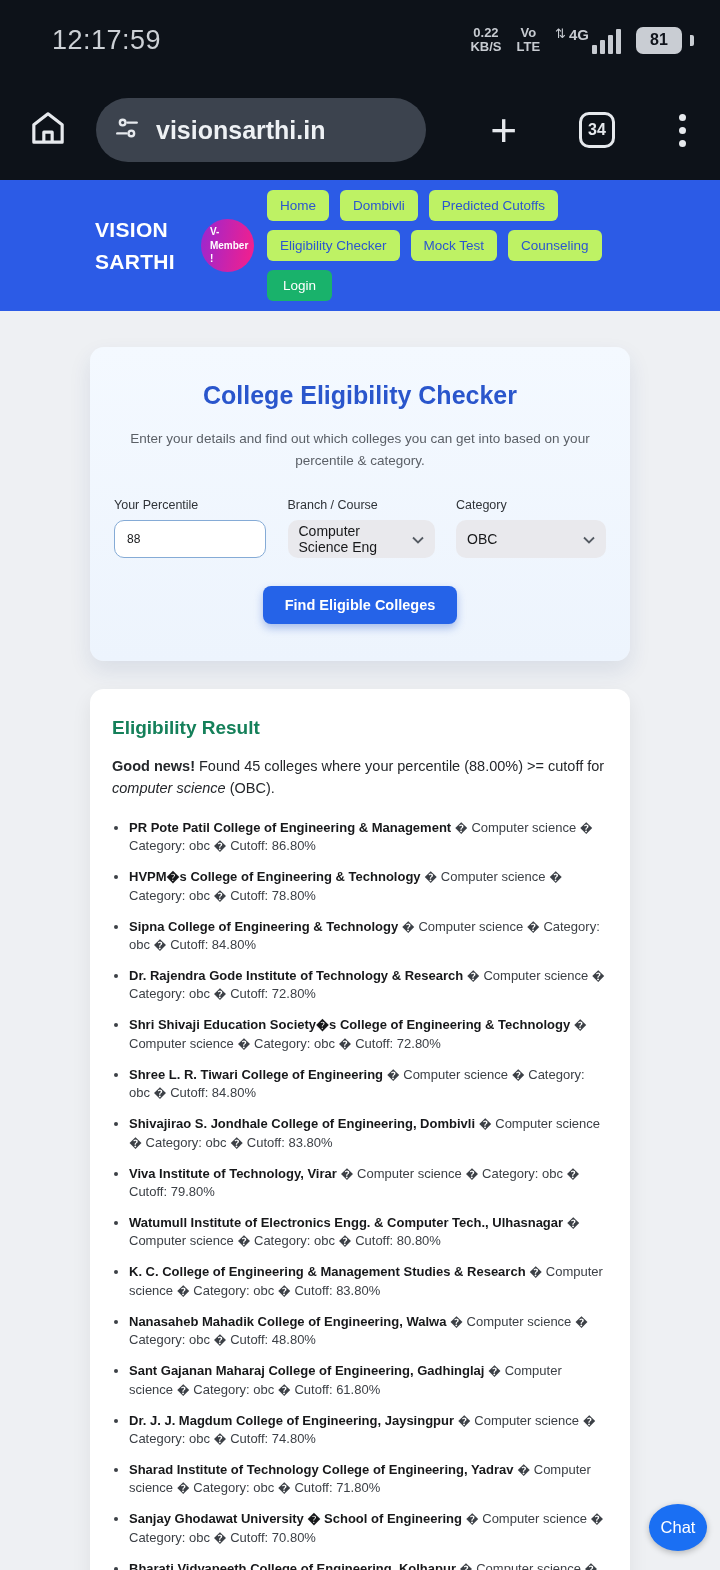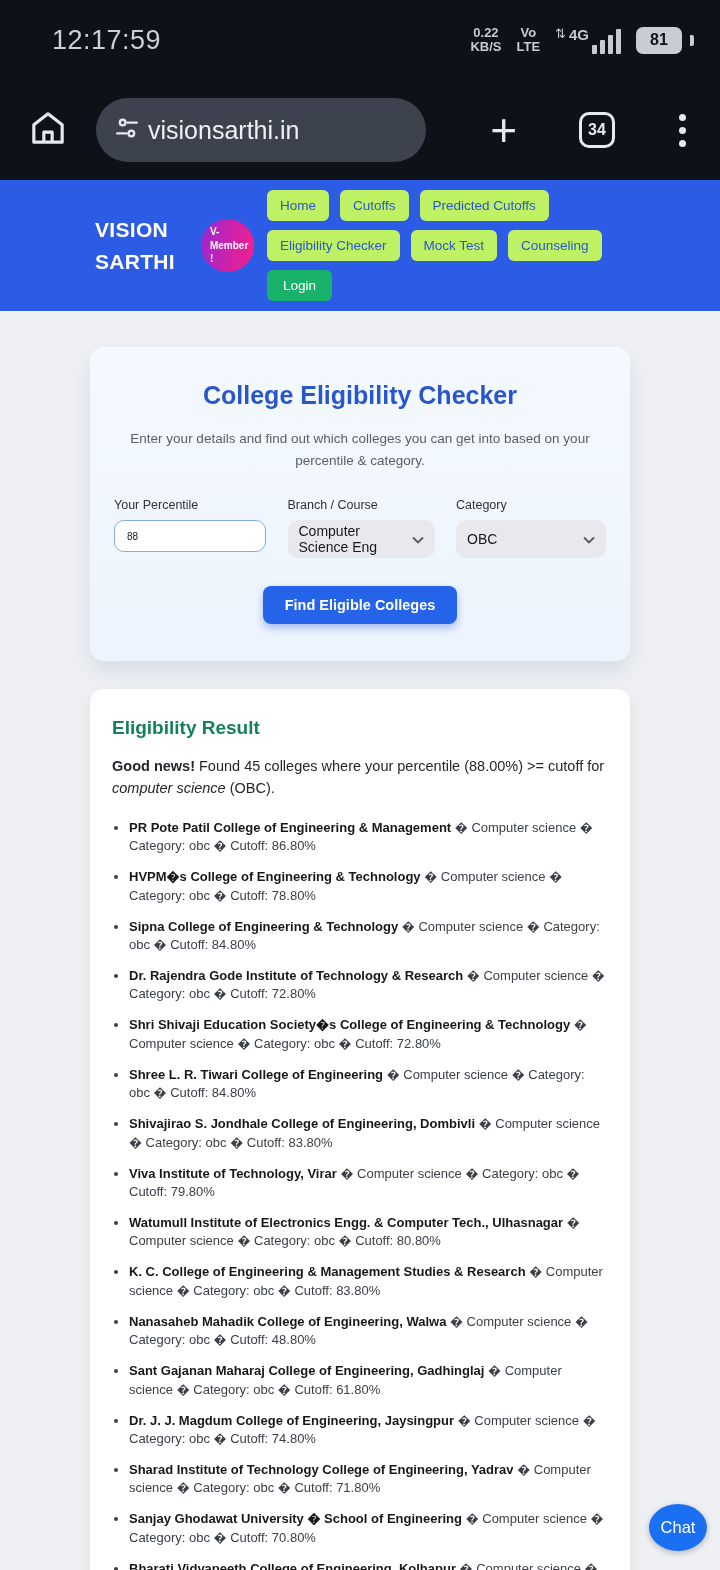--- a/index.html
+++ b/index.html
@@ -22,21 +22,21 @@
   .battery-body { width:46px; height:27px; background:#c9cdd3; border-radius:7px;
     display:flex; align-items:center; justify-content:center;
     font-size:16px; font-weight:700; color:#10141b; }
   .battery-nub { width:4px; height:11px; background:#c9cdd3; border-radius:0 2px 2px 0; }
 
   
   .browser-bar { height:100px; background:#0d1219; display:flex; align-items:center;
     padding:0 34px 0 28px; }
   .home-icon { flex:0 0 auto; }
   .url-pill { margin-left:28px; width:330px; height:64px; border-radius:32px; background:#3c434e;
-    display:flex; align-items:center; padding:0 18px; gap:8px; }
+    display:flex; align-items:center; padding:0 18px; gap:16px;font-weight:bold; }
   .url-text { font-size:25px; color:#eef1f4; }
   .plus-icon { margin-left:auto; font-size:46px; font-weight:300; color:#e6e9ed; line-height:1; }
   .tab-box { margin-left:62px; width:36px; height:36px; border:3px solid #e6e9ed; border-radius:10px;
     display:flex; align-items:center; justify-content:center; font-size:16px; font-weight:700; color:#e6e9ed; }
   .kebab { margin-left:64px; display:flex; flex-direction:column; gap:6px; }
   .kebab i { width:7px; height:7px; border-radius:50%; background:#e6e9ed; display:block; }
 
   
   .site-header { min-height:90px; background:#2c5be6; display:flex; align-items:center;
     padding:10px 16px 10px 95px; }
@@ -54,22 +54,22 @@
   
   .page { padding-top:36px; }
   .card { width:540px; margin:0 auto; border-radius:14px; }
   .checker-card { background:linear-gradient(180deg,#f4f9ff,#edf4fd);
     box-shadow:0 10px 22px rgba(30,60,120,.10); padding:28px 24px 37px; }
   .checker-title { text-align:center; font-size:25px; font-weight:700; color:#2a56cc; margin:6px 0 18px; }
   .checker-sub { text-align:center; font-size:13.5px; color:#5a5f66; line-height:1.6;
     max-width:505px; margin:0 auto 27px; }
   .form-grid { display:grid; grid-template-columns:152px 147px 150px; justify-content:space-between; }
   .field-label { display:block; font-size:12.5px; color:#2f3338; margin-bottom:8px; }
-  .text-input { width:100%; height:32px; border:1.6px solid #85abd6; border-radius:10px;
-    padding:0 12px; font-size:10px; color:#18191b; background:#fff; outline:none;
+  .text-input { width:100%; height:38px; border:1.6px solid #85abd6; border-radius:10px;
+    padding:0 12px; font-size:12px; color:#18191b; background:#fff; outline:none;
     font-family:"Liberation Sans", sans-serif; }
   .select-box { height:38px; background:#e9e9ed; border-radius:10px; display:flex;
     align-items:center; justify-content:space-between; padding:0 11px; font-size:14px;
     color:#18191b; cursor:pointer; }
   .chevron { color:#555b63; font-size:13px; }
   .submit-row { text-align:center; margin-top:28px; }
   .submit-btn { background:#2563e8; color:#fff; font-weight:700; font-size:14.5px;
     border:none; border-radius:8px; padding:11px 22px; cursor:pointer;
     box-shadow:0 4px 9px rgba(30,80,200,.35); font-family:"Liberation Sans", sans-serif; }
 
@@ -148,21 +148,21 @@
 <div class="site-header">
   <div class="brand">
     <div>VISION</div>
     <div>SARTHI</div>
   </div>
   <div class="member-badge">V-
 Member
 !</div>
   <div class="nav">
     <button class="nav-btn">Home</button>
-    <button class="nav-btn">Cutoffs</button>
+    <button class="nav-btn">Dombivli</button>
     <button class="nav-btn">Predicted Cutoffs</button>
     <button class="nav-btn">Eligibility Checker</button>
     <button class="nav-btn">Mock Test</button>
     <button class="nav-btn">Counseling</button>
     <button class="nav-btn login">Login</button>
   </div>
 </div>
 
 <div class="page">
 

